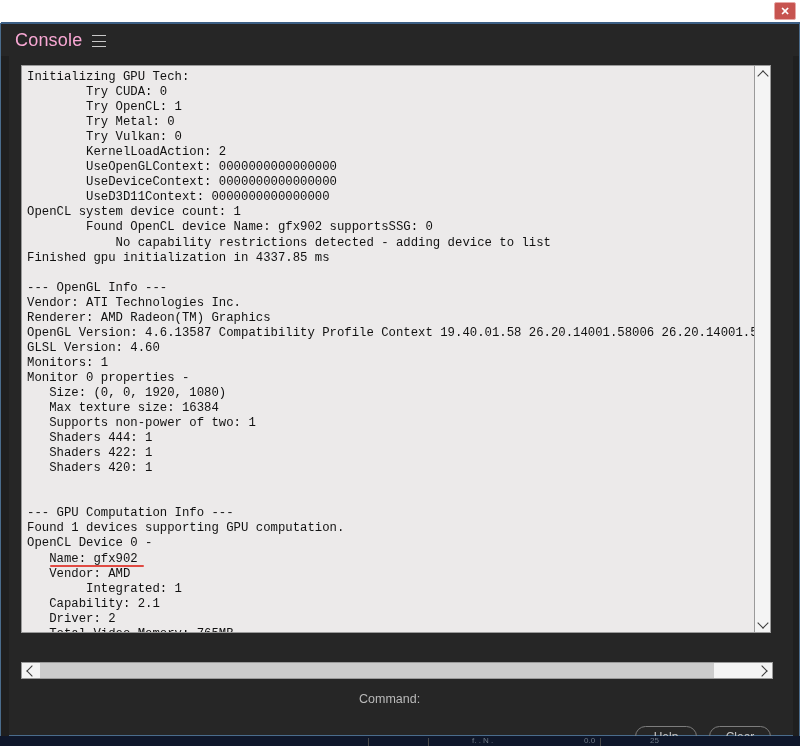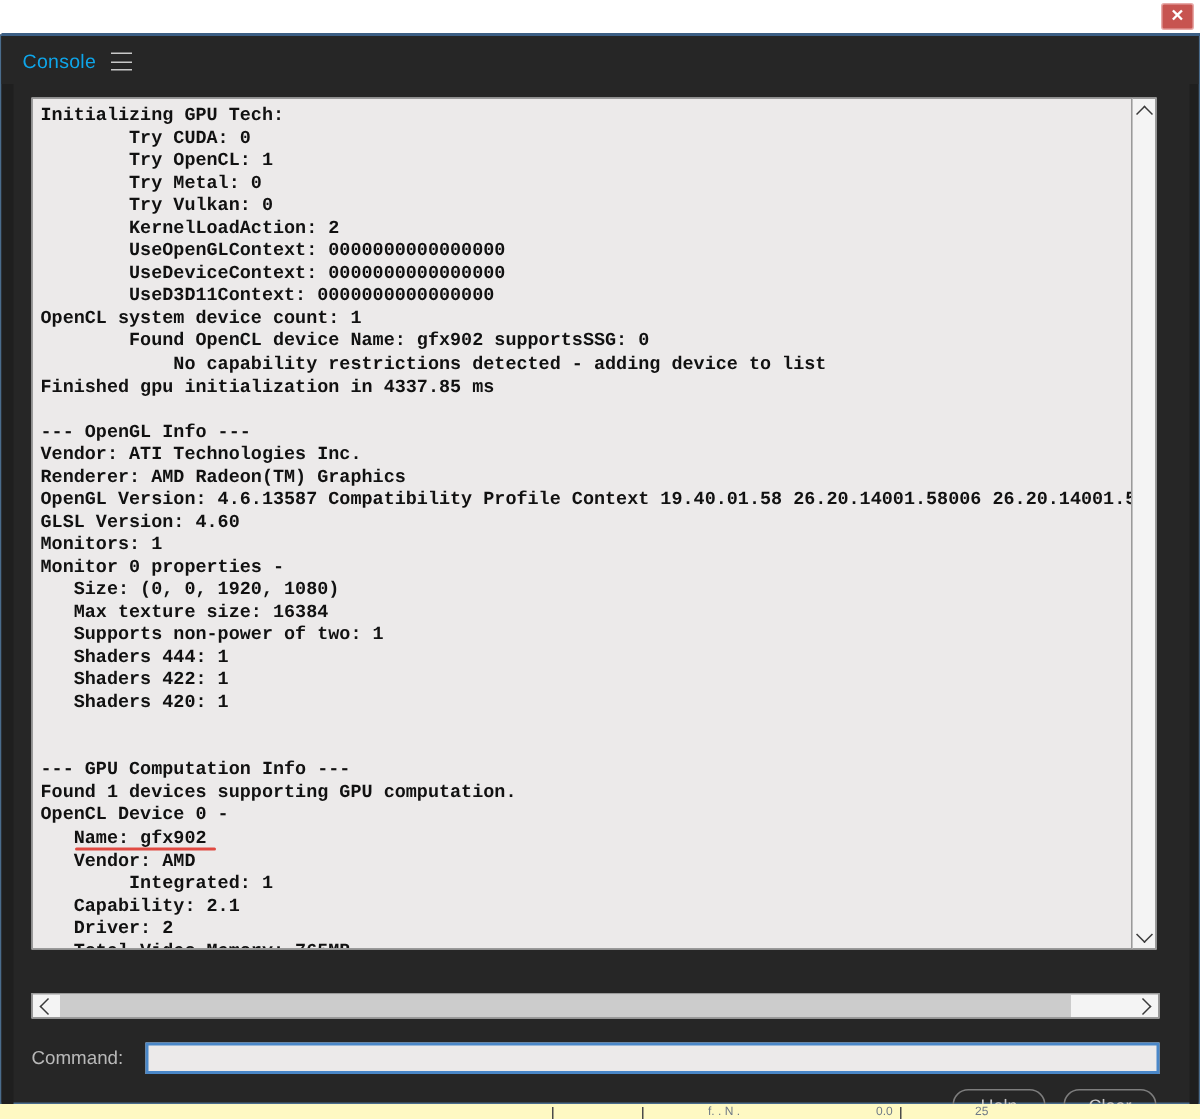--- a/index.html
+++ b/index.html
@@ -21,21 +21,21 @@
     position: absolute;
     inset: 0;
     background: #ffffff;
   }
   #bg-app-strip {
     position: absolute;
     left: 0;
     top: 736px;
     width: 800px;
     height: 10px;
-    background: #fef9c3;
+    background: #0f172a;
   }
   #bg-app-strip .bg-tick {
     position: absolute;
     top: 2px;
     width: 1px;
     height: 8px;
     background: #4a4a4a;
   }
   #bg-app-strip .bg-glyph {
     position: absolute;
@@ -114,22 +114,22 @@
     height: 32px;
     flex: 0 0 32px;
     display: flex;
     align-items: center;
     padding-left: 14px;
     background: #262626;
     position: relative;
     z-index: 2;
   }
   #console-title {
-    color: #0ea5e9;
-    font-size: 13px;
+    color: #f9a8d4;
+    font-size: 18px;
     letter-spacing: .2px;
   }
   #hamburger-menu {
     margin-left: 10px;
     width: 14px;
     height: 12px;
     display: flex;
     flex-direction: column;
     justify-content: space-between;
     cursor: pointer;
@@ -164,21 +164,20 @@
   #log-text {
     position: absolute;
     left: 5px;
     top: 4px;
     white-space: pre;
     font-family: "Liberation Mono", "DejaVu Sans Mono", monospace;
     font-size: 12.3px;
     line-height: 15.05px;
     color: #111111;
     letter-spacing: 0px;
-    font-weight: bold;
   }
   .log-line {
     white-space: pre;
     height: 15.05px;
     position: relative;
   }
   .underline-red {
     position: absolute;
     height: 2px;
     background: #e04a42;
@@ -255,20 +254,21 @@
 
   
   #command-row {
     position: absolute;
     left: 20px;
     top: 668px;
     width: 752px;
     height: 26px;
     display: flex;
     align-items: center;
+    flex-direction: column;
   }
   #command-label {
     color: #b9b9b9;
     font-size: 12.5px;
     width: 76px;
     flex: 0 0 76px;
   }
   #command-input {
     flex: 1 1 auto;
     height: 21px;

